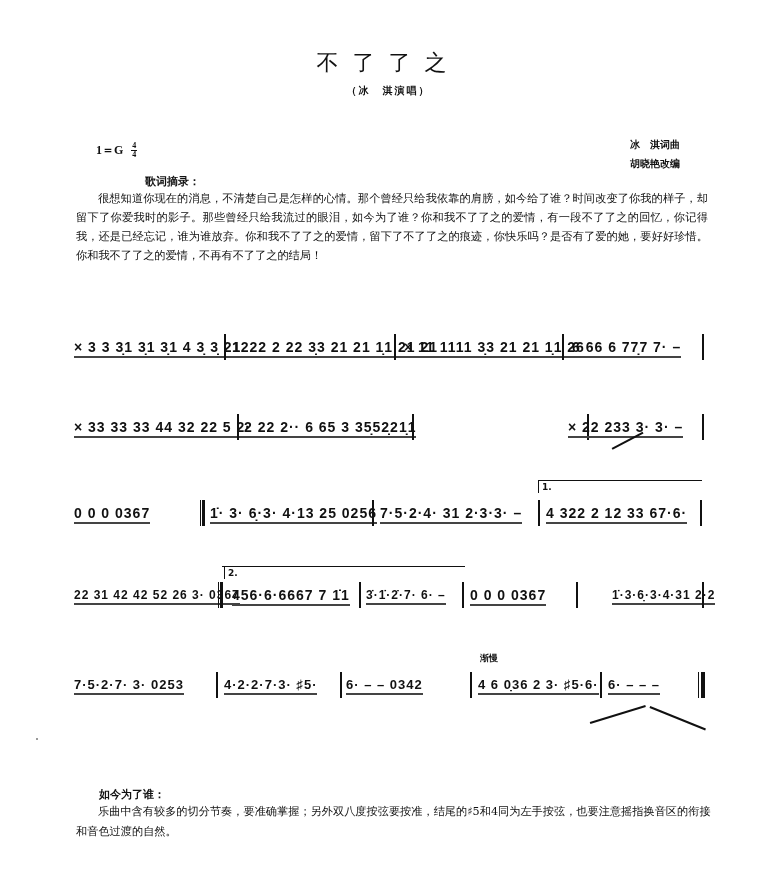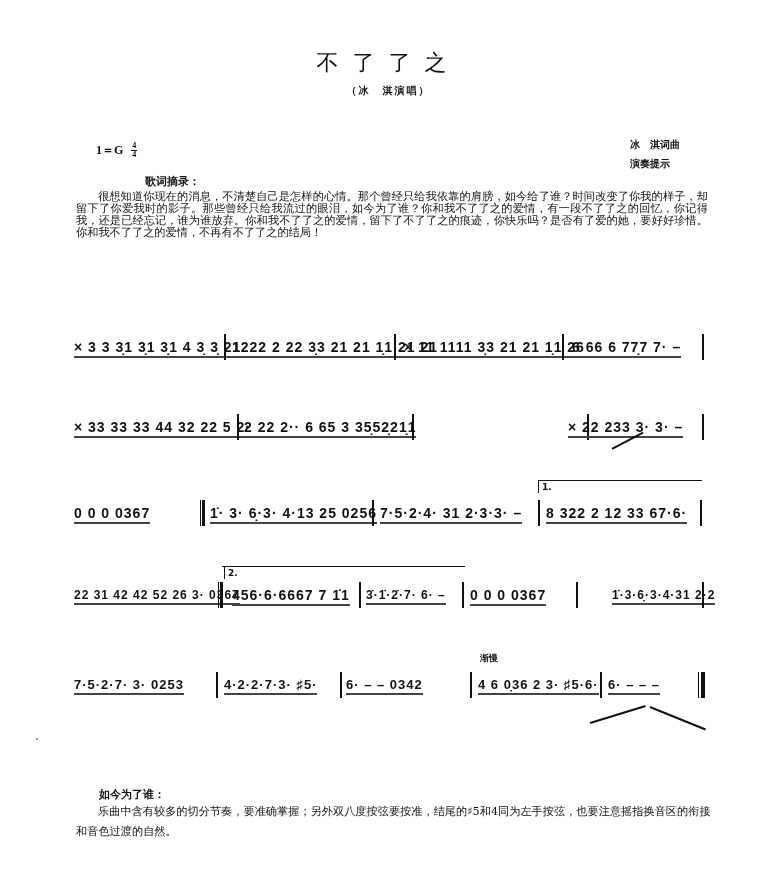--- a/index.html
+++ b/index.html
@@ -17,21 +17,21 @@
          font-family: "Liberation Serif", serif; display: flex; align-items: flex-start; gap: 8px; }
   .timesig { display: inline-flex; flex-direction: column; align-items: center;
              font-size: 8px; line-height: 8px; font-weight: bold; }
   .timesig .bar { width: 6px; height: 1px; background: #111; }
 
   .credits { position: absolute; left: 630px; top: 135px; font-size: 10px; font-weight: bold;
              line-height: 19px; }
 
   .lyrics-heading { position: absolute; left: 97px; top: 174px; font-size: 11px; font-weight: bold; padding-left: 48px; }
   .lyrics { position: absolute; left: 76px; top: 190px; width: 632px; font-size: 11.2px;
-            line-height: 12px; font-family: Liberation Serif, serif; text-indent: 22px;
+            line-height: 19px; font-family: Liberation Mono, monospace; text-indent: 22px;
             text-align: justify; }
 
   .score-line { position: absolute; left: 72px; width: 640px; height: 40px;
                 font-family: "Liberation Sans", sans-serif; font-weight: bold; }
   .measure { position: absolute; top: 0; height: 40px; display: flex; align-items: center;
              font-size: 14px; white-space: nowrap; letter-spacing: 1px; }
   .measure .notes { border-bottom: 2px solid #444; padding-bottom: 1px; }
   .barline { position: absolute; top: 6px; width: 1.5px; height: 26px; background: #111; }
   .barline.double { width: 5px; background: transparent; border-left: 1.5px solid #111;
                     border-right: 3.5px solid #111; box-sizing: border-box; }
@@ -60,21 +60,21 @@
     <span>1＝G</span>
     <span class="timesig">
       <span>4</span>
       <span class="bar"></span>
       <span>4</span>
     </span>
   </div>
 
   <div class="credits">
     <div>冰　淇词曲</div>
-    <div>演奏提示</div>
+    <div>胡晓艳改编</div>
   </div>
 
   <div class="lyrics-heading">歌词摘录：</div>
   <div class="lyrics">很想知道你现在的消息，不清楚自己是怎样的心情。那个曾经只给我依靠的肩膀，如今给了谁？时间改变了你我的样子，却留下了你爱我时的影子。那些曾经只给我流过的眼泪，如今为了谁？你和我不了了之的爱情，有一段不了了之的回忆，你记得我，还是已经忘记，谁为谁放弃。你和我不了了之的爱情，留下了不了了之的痕迹，你快乐吗？是否有了爱的她，要好好珍惜。你和我不了了之的爱情，不再有不了了之的结局！</div>
 
   <div class="score-line" style="top:328px;">
     <div class="measure" style="left:2px;">
         <span class="notes">× 3 3  3̣1 3̣1 3̣1  4 3̣ 3̣ 21</span>
       </div>
     <div class="barline" style="left:152px;"></div>
@@ -117,21 +117,21 @@
     <div class="barline double" style="left:128px;"></div>
     <div class="measure" style="left:138px;">
         <span class="notes">1̇· 3· 6̣·3· 4·13 25 0256</span>
       </div>
     <div class="barline" style="left:300px;"></div>
     <div class="measure" style="left:308px;">
         <span class="notes">7·5·2·4· 31 2·3·3·  –</span>
       </div>
     <div class="barline" style="left:466px;"></div>
     <div class="measure" style="left:474px;">
-        <span class="notes">8 322 2 12 33 67·6·</span>
+        <span class="notes">4 322 2 12 33 67·6·</span>
       </div>
     <div class="barline" style="left:628px;"></div>
   </div>
 
   <div class="volta" style="left:222px; top:566px; width:240px; border-left:none;"></div>
   <div class="volta" style="left:224px; top:566px; width:220px;">2.</div>
   <div class="score-line" style="top:576px;">
     <div class="measure" style="left:2px; font-size:12px;">
         <span class="notes">22 31 42 42 52 26 3· 0367</span>
       </div>

